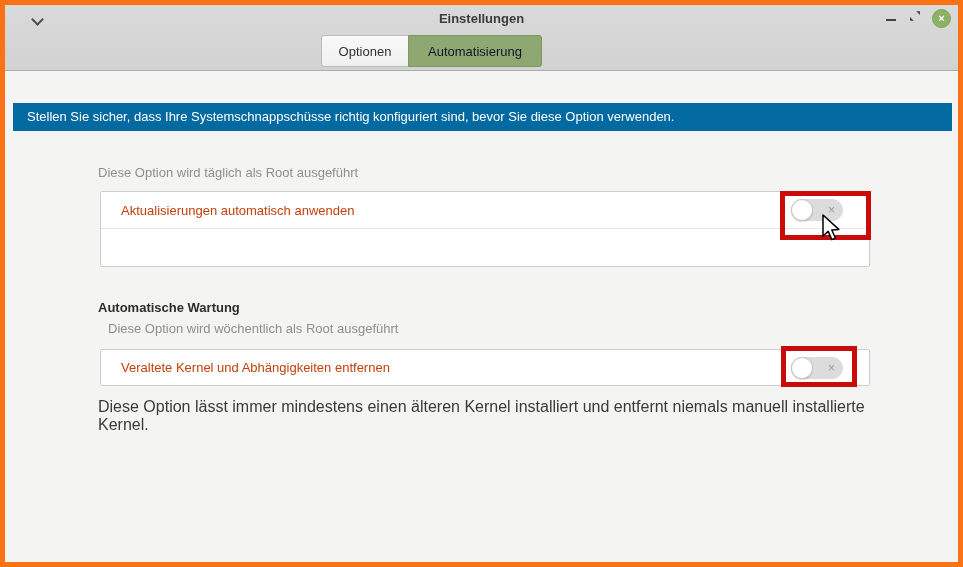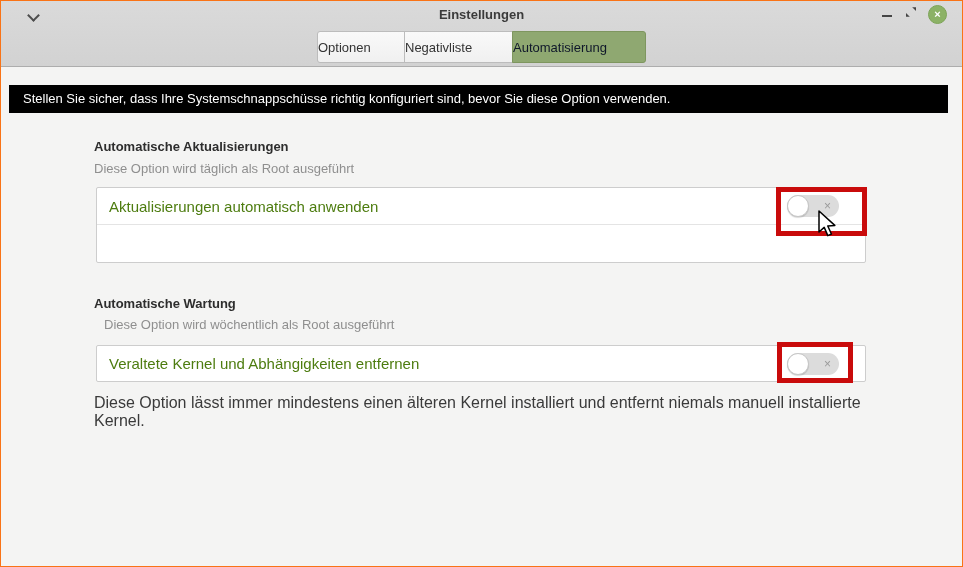--- a/index.html
+++ b/index.html
@@ -1,21 +1,21 @@
 <!DOCTYPE html>
 <html><head>
 <meta charset="utf-8">
 <style>
   * { margin:0; padding:0; box-sizing:border-box; }
   html,body { background:#ffffff; }
   .window {
     position:relative; width:963px; height:567px;
     font-family:"Liberation Sans", sans-serif;
     background:#f4f4f3;
-    border:1px solid #f97316;
+    border:5px solid #f97316;
     overflow:hidden;
     padding-left:18px;
   }
   
   .header {
     position:absolute; top:0; left:0; width:100%; height:66px;
     background:linear-gradient(#dadada,#d2d2d2);
     border-bottom:1px solid #adadad;
   }
   .titlebar { position:absolute; top:0; left:0; width:100%; height:28px; }
@@ -43,55 +43,55 @@
     left:927px; width:19px; height:19px; border-radius:50%;
     background:#8cb266; border:1px solid #7da457;
     color:#ffffff; font-size:11px; font-weight:bold;
     text-align:center; line-height:17px;
   }
   .tabbar { position:absolute; top:30px; left:316px; height:32px; display:flex; }
   .tab {
     height:32px; border:1px solid #bcbcbc;
     background:linear-gradient(#f9f9f9,#f0f0f0);
     color:#333333; font-size:13px;
-    display:flex; align-items:center; 
+    display:flex; align-items:center; justify-content:center;
   }
   .tab + .tab { margin-left:-1px; }
   .tab:first-child { border-radius:3px 0 0 3px; width:88px; }
   .tab:nth-child(2) { width:109px; }
   .tab:last-child { border-radius:0 3px 3px 0; width:134px; }
   .tab.active {
     background:#8fa871; border-color:#7e965f; color:#0f172a;
   }
   
   .content { position:absolute; top:66px; left:0; right:0; bottom:0; background:#f4f4f3; }
   .banner {
-    position:absolute; left:8px; top:18px; width:939px; height:28px;
-    background:#000000; color:#ffffff; font-size:13px;
+    position:absolute; left:8px; top:32px; width:939px; height:28px;
+    background:#0369a1; color:#ffffff; font-size:13px;
     line-height:28px; padding-left:14px;
   }
   .sec-heading { position:absolute; font-size:13px; font-weight:bold; color:#2d2d2d; }
   .sec-sub     { position:absolute; font-size:13px; color:#8f8f8f; }
   .h1 { left:93px; top:72px; }
   .s1 { left:93px; top:94px; }
   .h2 { left:93px; top:229px; }
   .s2 { left:103px; top:250px; }
   .frame {
     position:absolute; left:95px; width:770px;
     background:#ffffff; border:1px solid #cdcdcd; border-radius:2px;
   }
   .frame1 { top:120px; height:76px; }
   .frame2 { top:278px; height:37px; }
   .row { position:relative; height:37px; }
   .frame1 .row { border-bottom:1px solid #e4e4e4; }
   .frame2 .row { height:35px; }
   .row-label {
-    position:absolute; left:12px; top:0; bottom:0;
+    position:absolute; left:20px; top:0; bottom:0;
     display:flex; align-items:center;
-    font-size:15px; color:#4d7c0f;
+    font-size:13px; color:#c2410c;
   }
   .switch {
     position:absolute; left:690px; top:7px;
     width:52px; height:22px; border-radius:11px;
     background:#dcdcdc; cursor:default;
   }
   .switch .knob {
     position:absolute; left:0; top:0; width:22px; height:22px;
     border-radius:50%; background:#ffffff; border:1px solid #c6c6c6;
     box-shadow:0 1px 1px rgba(0,0,0,0.15);
@@ -134,36 +134,32 @@
       </div>
       <div class="ctl ctl-close">
         <span>×</span>
       </div>
     </div>
 
     <div class="tabbar">
       <div class="tab">
         <span>Optionen</span>
       </div>
-      <div class="tab">
-        <span>Negativliste</span>
-      </div>
       <div class="tab active">
         <span>Automatisierung</span>
       </div>
     </div>
   </div>
 
   <div class="content">
 
     <div class="banner">
       <span>Stellen Sie sicher, dass Ihre Systemschnappschüsse richtig konfiguriert sind, bevor Sie diese Option verwenden.</span>
     </div>
 
-    <div class="sec-heading h1">Automatische Aktualisierungen</div>
     <div class="sec-sub s1">Diese Option wird täglich als Root ausgeführt</div>
 
     <div class="frame frame1">
       <div class="row">
         <div class="row-label">Aktualisierungen automatisch anwenden</div>
         <div class="switch">
           <span class="off-mark">×</span>
           <div class="knob"></div>
         </div>
       </div>

